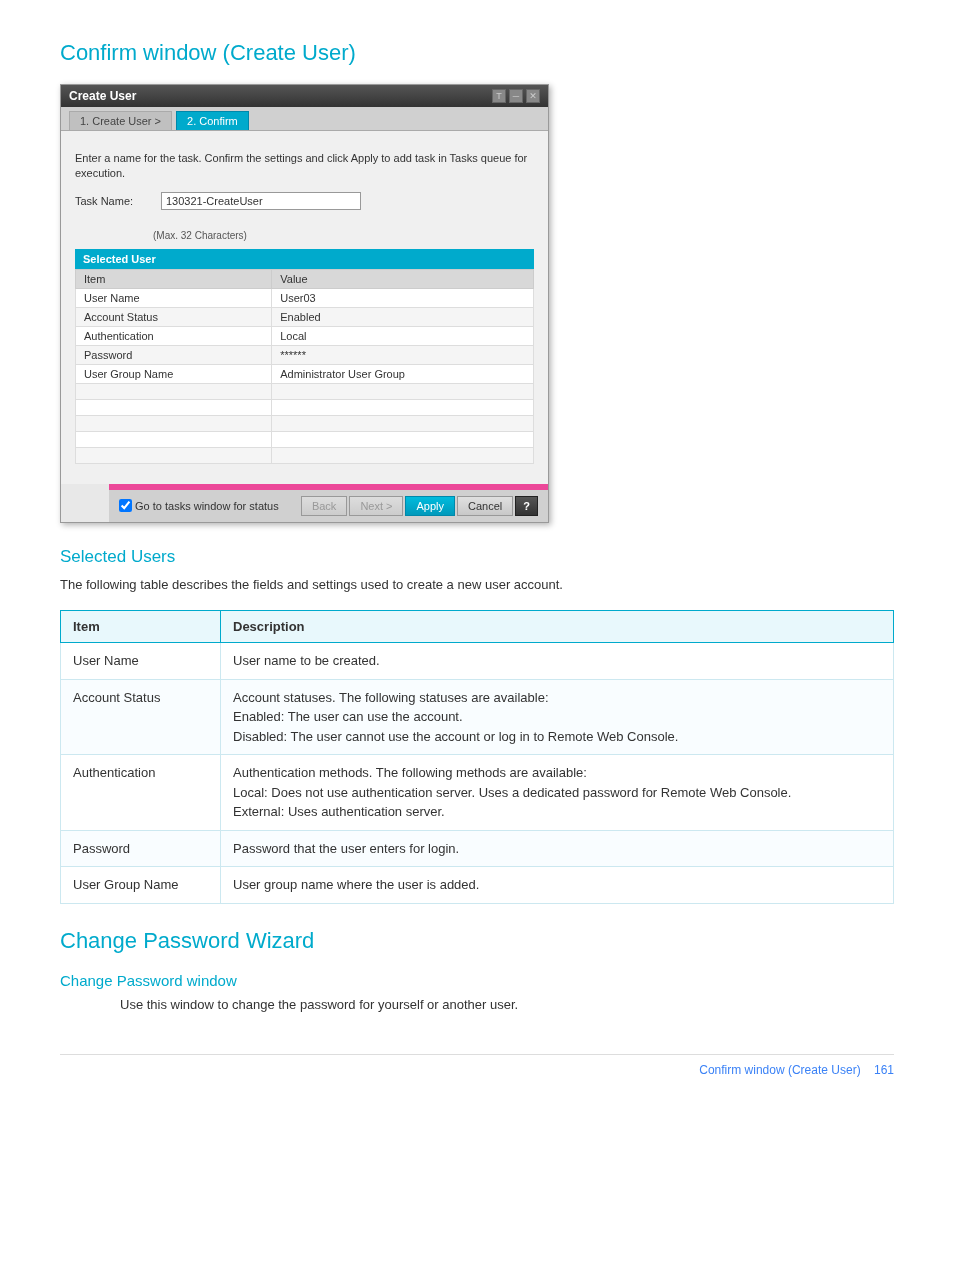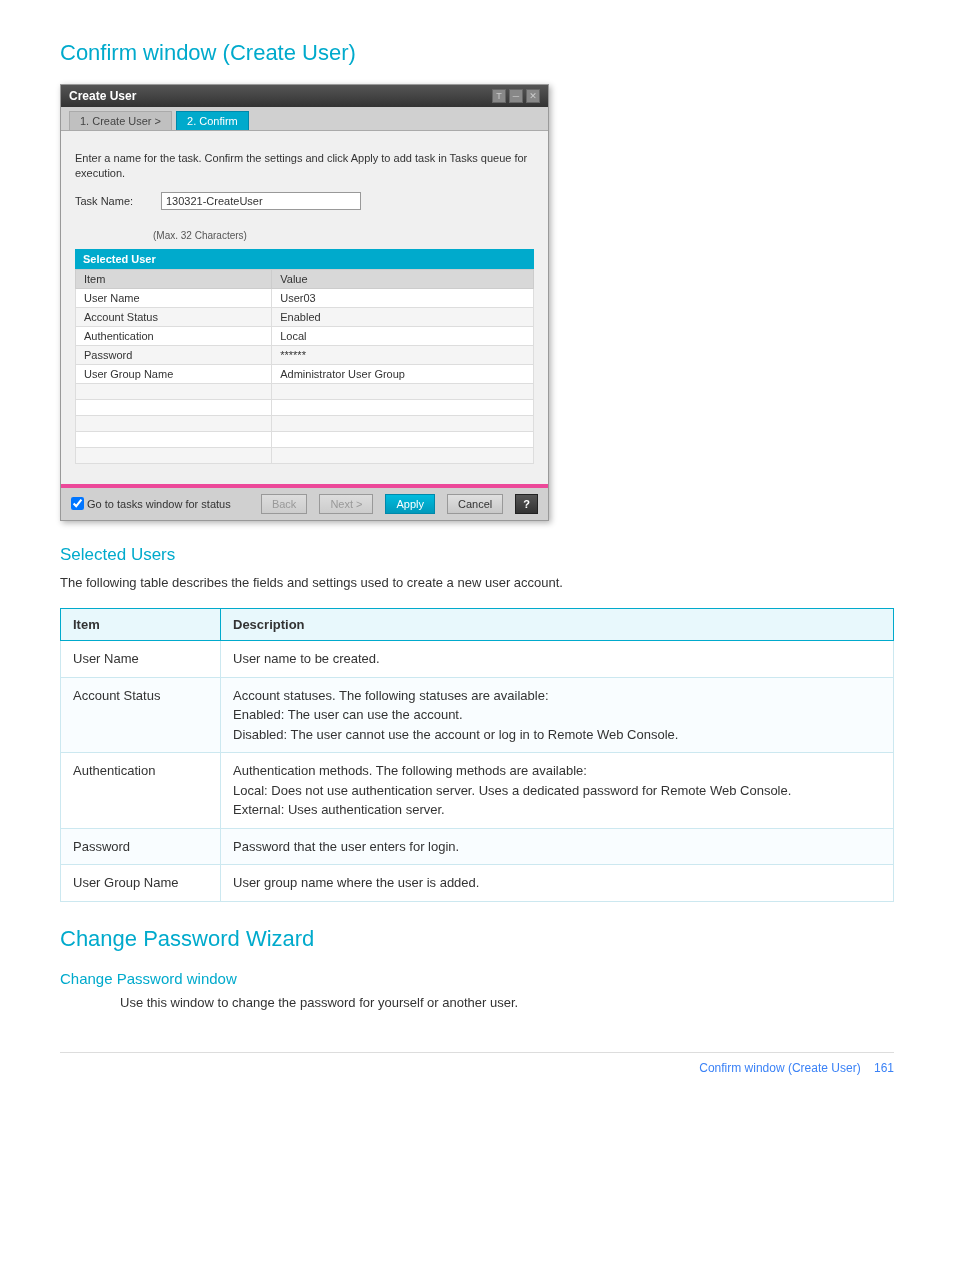--- a/index.html
+++ b/index.html
@@ -163,22 +163,23 @@
       padding: 3px 8px;
       color: #333;
       border: 1px solid #ddd;
     }
     .dialog-footer {
       background: #d0d0d0;
       padding: 6px 10px;
       display: flex;
       align-items: center;
       justify-content: flex-end;
-      gap: 12px;
-      border-top: 4px solid #ec4899;
+      gap: 2px;
+      border-top: 6px solid #ec4899;
+      margin-left: 48px;
     }
     .footer-checkbox-label {
       font-size: 11px;
       color: #333;
       display: flex;
       align-items: center;
       gap: 3px;
       margin-right: auto;
     }
     .footer-btn {

